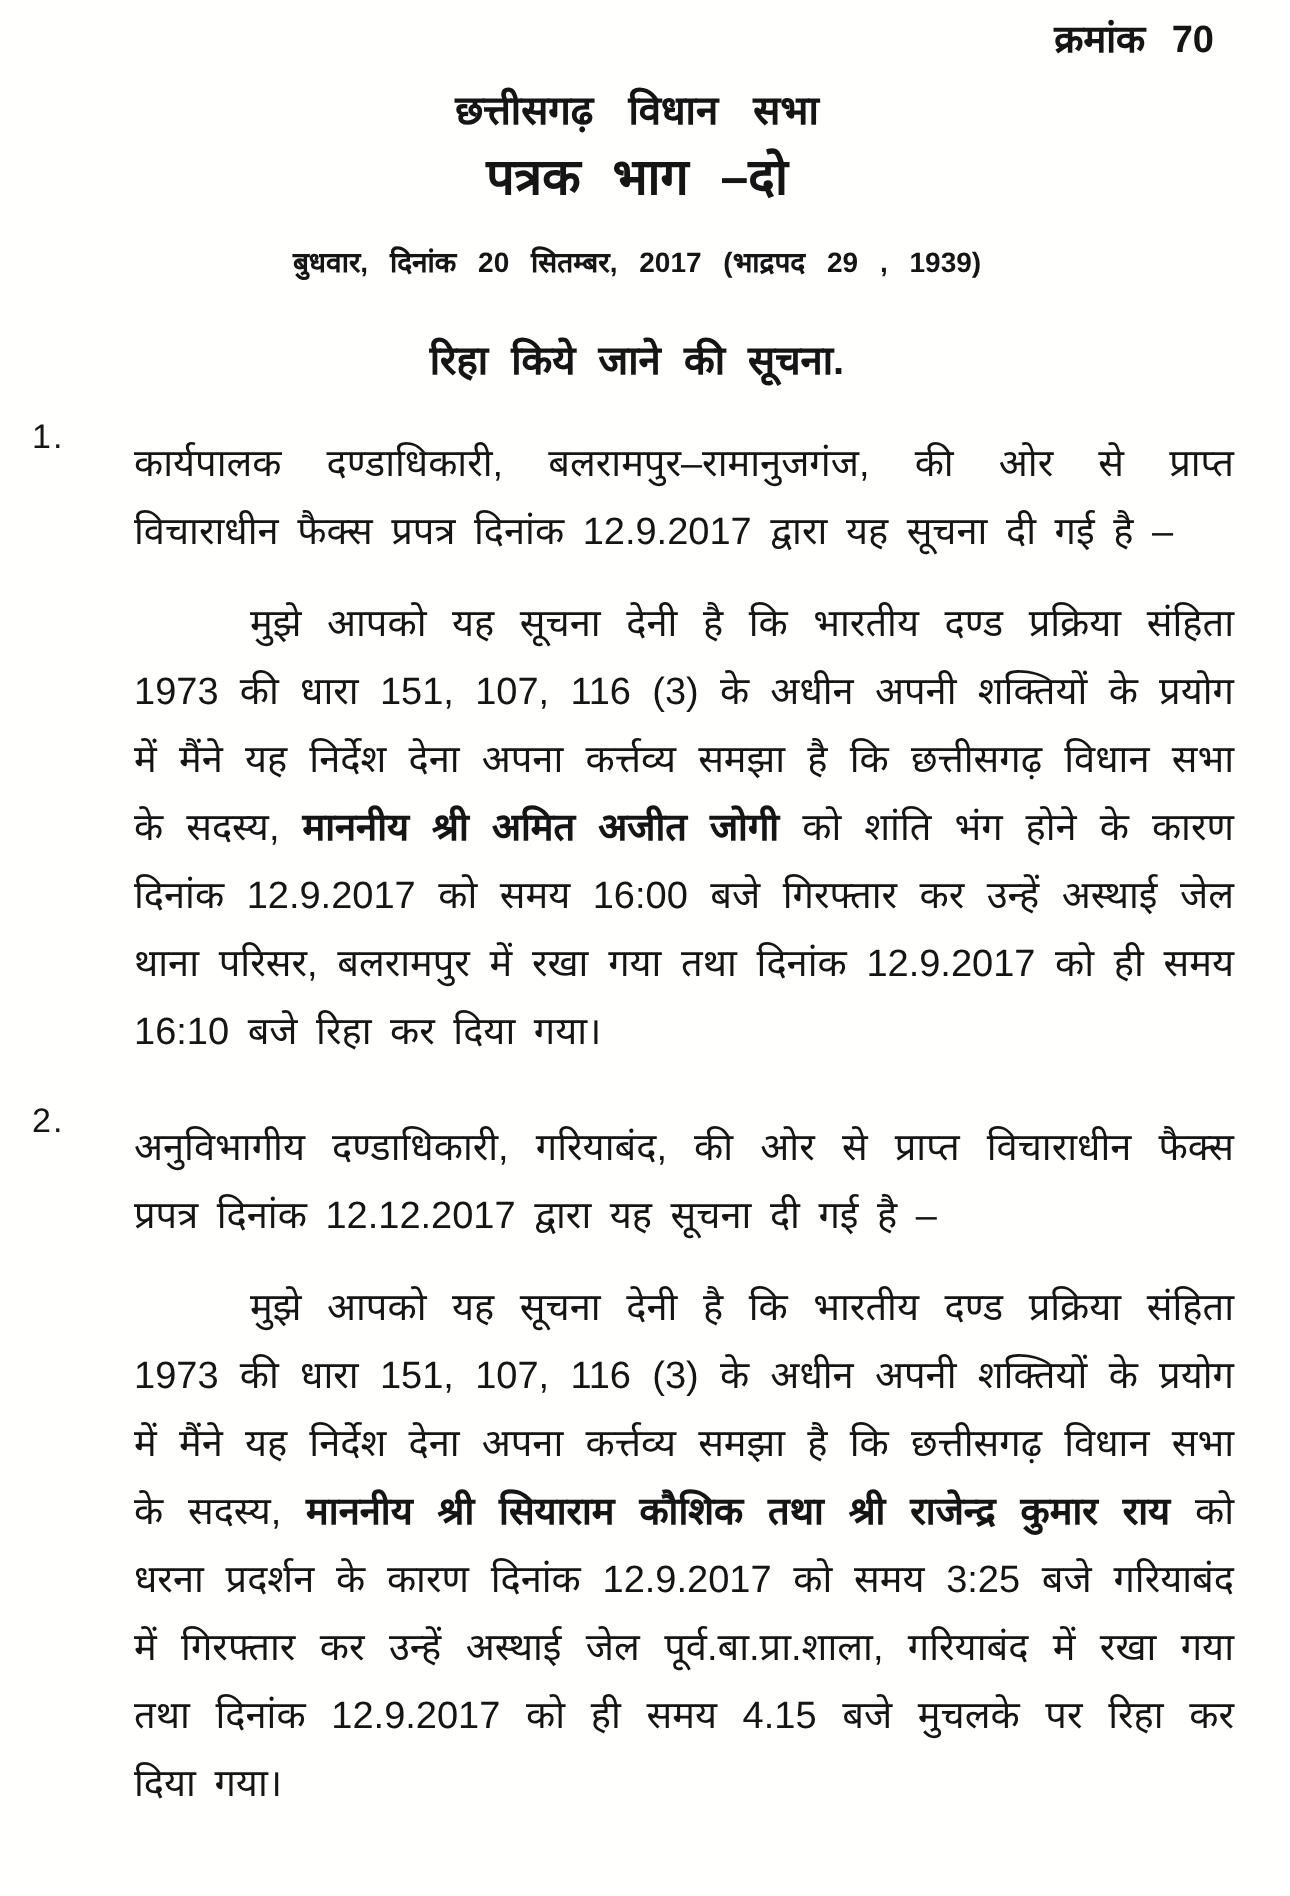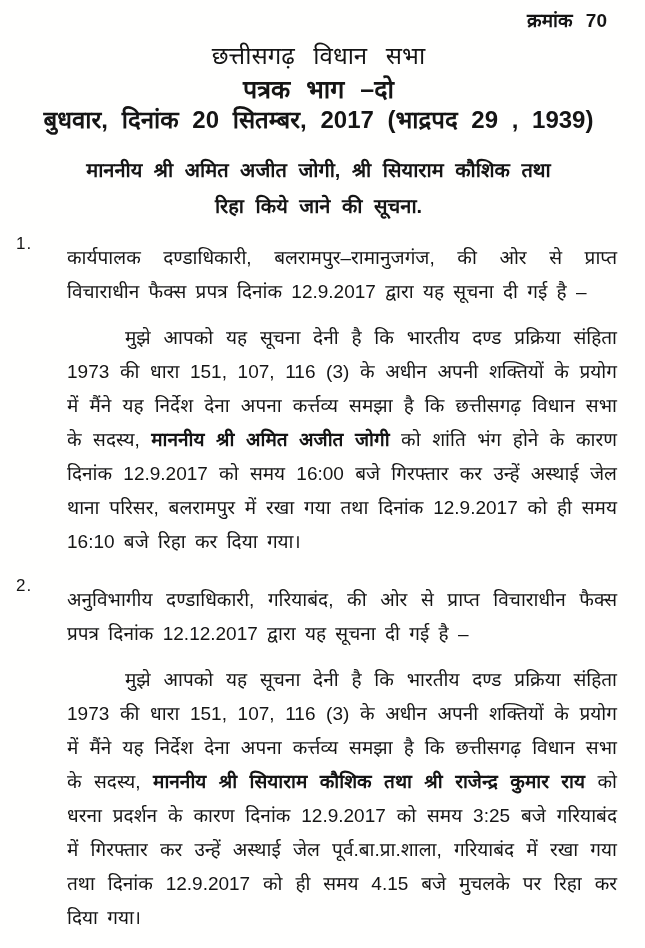--- a/index.html
+++ b/index.html
@@ -23,39 +23,39 @@
     text-align: right;
     font-weight: 700;
     font-size: 19px;
     padding-right: 22px;
     word-spacing: 8px;
     line-height: 26px;
   }
   
   .header { text-align: center; }
   .title {
-    font-size: 24px;
-    font-weight: 400;
+    font-size: 20px;
+    font-weight: 700;
     word-spacing: 12px;
     line-height: 36px;
     margin-top: 4px;
   }
   .subtitle {
     font-size: 25px;
     font-weight: 700;
     word-spacing: 9px;
     line-height: 29px;
     margin-top: 1px;
   }
   .dateline {
-    font-size: 24px;
+    font-size: 14px;
     font-weight: 700;
     word-spacing: 7px;
     line-height: 30px;
-    margin-top: 1px;
+    margin-top: 12px;
   }
   
   .subject {
     text-align: center;
     font-weight: 700;
     font-size: 20px;
     line-height: 36px;
     word-spacing: 6px;
     margin-top: 17px;
   }
@@ -98,21 +98,20 @@
 
   <div class="serial">क्रमांक 70</div>
 
   <div class="header">
     <div class="title">छत्तीसगढ़ विधान सभा</div>
     <div class="subtitle">पत्रक भाग –दो</div>
     <div class="dateline">बुधवार, दिनांक 20 सितम्बर, 2017 (भाद्रपद 29 , 1939)</div>
   </div>
 
   <div class="subject">
-    <div>माननीय श्री अमित अजीत जोगी, श्री सियाराम कौशिक तथा</div>
     <div>रिहा किये जाने की सूचना.</div>
   </div>
 
   <div class="items">
 
     <div class="item">
       <div class="item-number">1.</div>
       <div class="item-content">
         <p class="para"><span>कार्यपालक दण्डाधिकारी, बलरामपुर–रामानुजगंज, की ओर से प्राप्त विचाराधीन फैक्स प्रपत्र दिनांक 12.9.2017 द्वारा यह सूचना दी गई है –</span></p>
         <p class="para indent"><span>मुझे आपको यह सूचना देनी है कि भारतीय दण्ड प्रक्रिया संहिता 1973 की धारा 151, 107, 116 (3) के अधीन अपनी शक्तियों के प्रयोग में मैंने यह निर्देश देना अपना कर्त्तव्य समझा है कि छत्तीसगढ़ विधान सभा के सदस्य, </span><span class="seg-bold">माननीय श्री अमित अजीत जोगी</span><span> को शांति भंग होने के कारण दिनांक 12.9.2017 को समय 16:00 बजे गिरफ्तार कर उन्हें अस्थाई जेल थाना परिसर, बलरामपुर में रखा गया तथा दिनांक 12.9.2017 को ही समय 16:10 बजे रिहा कर दिया गया।</span></p>

